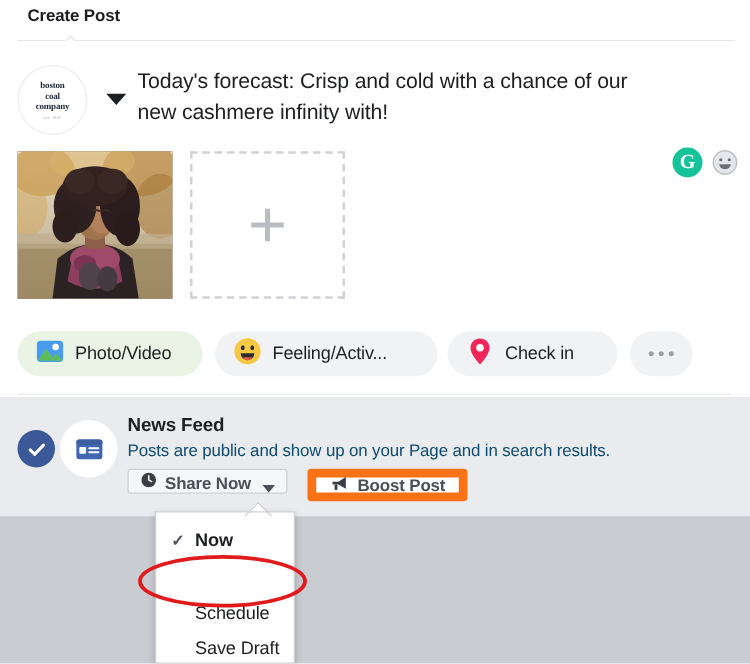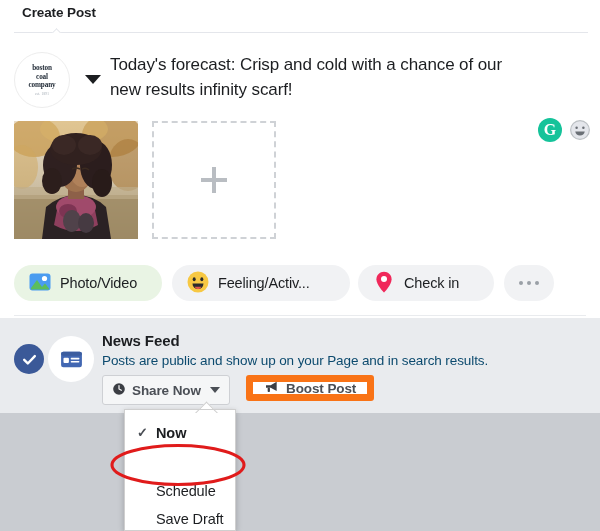--- a/index.html
+++ b/index.html
@@ -116,23 +116,23 @@
     background:#fff;display:flex;align-items:center;justify-content:center;
   }
   .feed-title{
     position:absolute;left:102px;top:14px;font-size:15px;font-weight:bold;color:#1c1e21;
     letter-spacing:-0.1px;
   }
   .feed-desc{
     position:absolute;left:102px;top:35px;font-size:13.5px;color:#0c4a6e;letter-spacing:-0.1px;
   }
   .btn-sharenow{
-    position:absolute;left:102px;top:57px;height:30px;
+    position:absolute;left:102px;top:57px;height:20px;
     background:#f5f6f7;border:1px solid #ced0d4;border-radius:3px;
-    display:flex;align-items:center;padding:0 9px;box-sizing:border-box;
+    display:flex;align-items:flex-end;padding:0 9px;box-sizing:border-box;
     font-size:13.5px;font-weight:bold;color:#4b4f56;
   }
   .btn-boost{
     position:absolute;left:246px;top:57px;height:26px;
     background:#fff;border:7px solid #f97316;border-radius:3px;
     display:flex;align-items:center;padding:0 11px;box-sizing:border-box;
     font-size:13.5px;font-weight:bold;color:#4b4f56;
   }
   .btn-sharenow .bl,.btn-boost .bl{margin-left:6px;letter-spacing:-0.1px;}
   .caret-dn{
@@ -187,21 +187,21 @@
   <div class="composer">
 
     <div class="avatar-row">
       <div class="avatar">
         <div class="brand">boston</div>
         <div class="brand">coal</div>
         <div class="brand">company</div>
         <div class="brandsub">est. 1891</div>
       </div>
       <div class="avatar-caret"></div>
-      <div class="post-text">Today's forecast: Crisp and cold with a chance of our new results infinity scarf!</div>
+      <div class="post-text">Today's forecast: Crisp and cold with a chance of our new cashmere infinity with!</div>
     </div>
 
     <div class="grammarly">G</div>
 
     <div class="emoji-btn">
       <svg width="22" height="22" viewBox="0 0 24 24" aria-hidden="true">
         <circle cx="12" cy="12" r="10.2" fill="#e4e6eb" stroke="#bcc0c4" stroke-width="1.3"></circle>
         <circle cx="8.3" cy="9.6" r="1.35" fill="#6a6f75"></circle>
         <circle cx="15.7" cy="9.6" r="1.35" fill="#6a6f75"></circle>
         <path d="M6.8 13.6 h10.4 a5.3 5.3 0 0 1 -10.4 0 z" fill="#6a6f75"></path>

